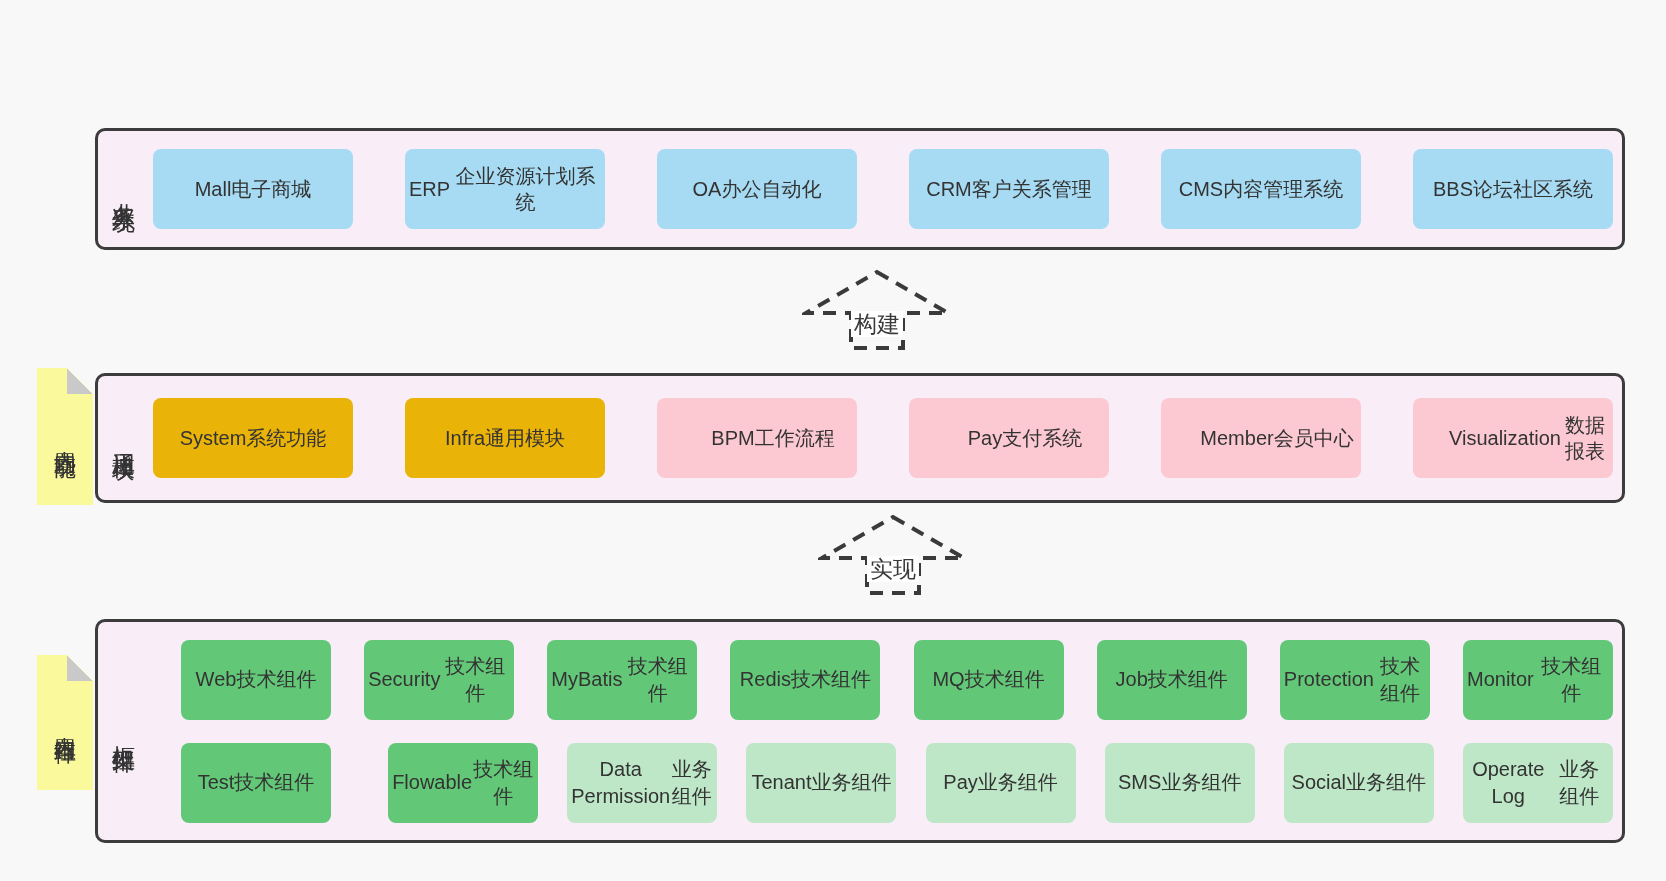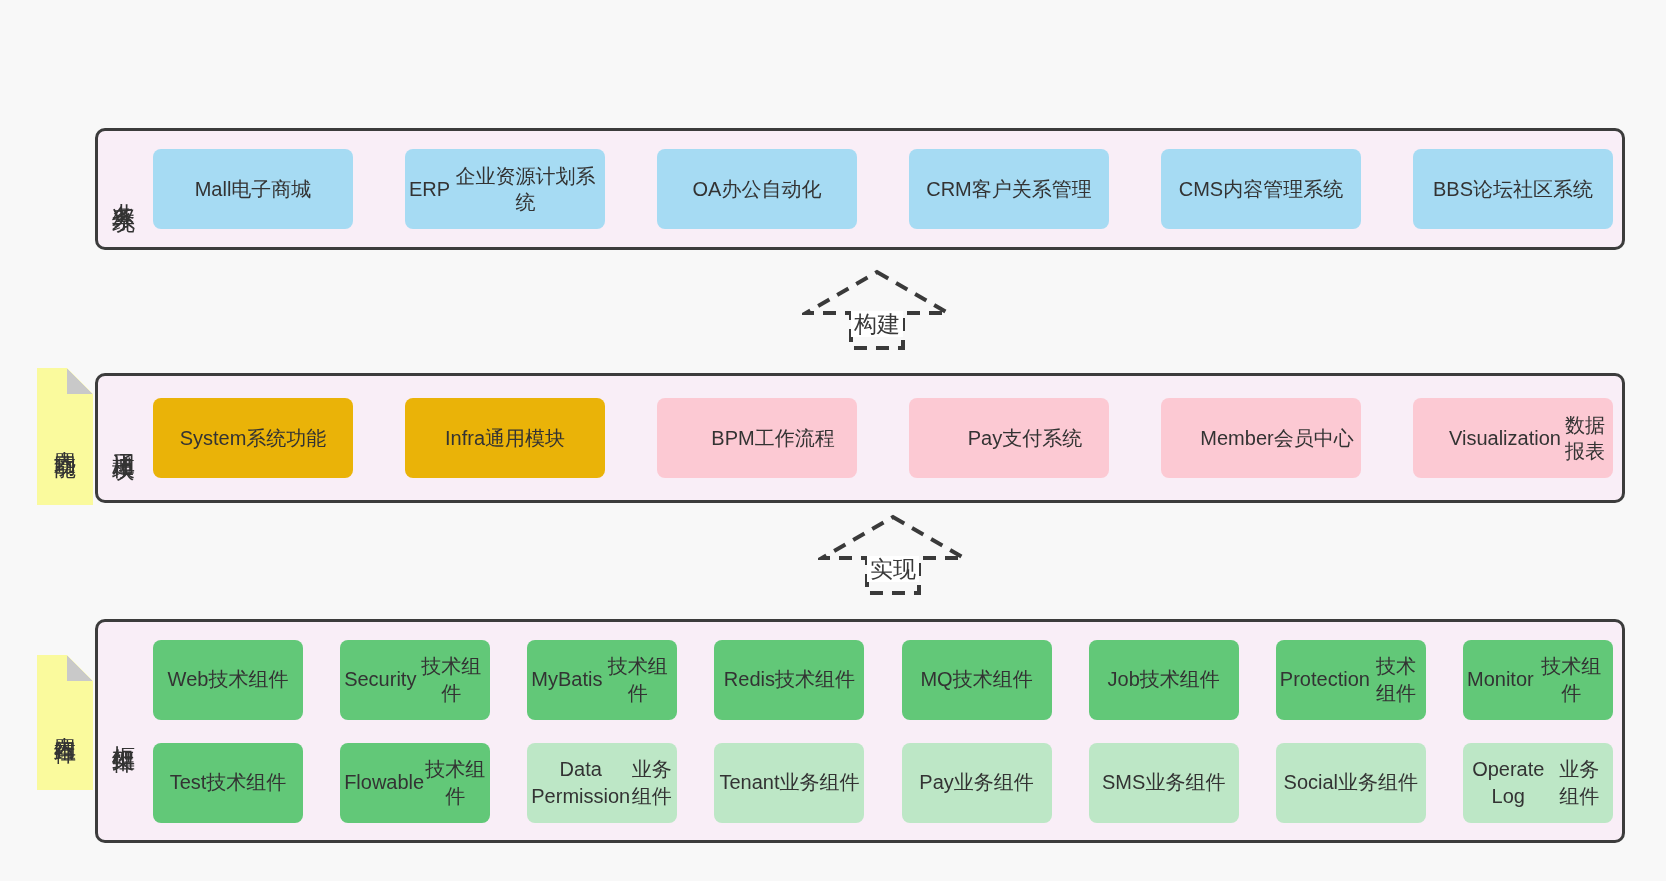--- a/index.html
+++ b/index.html
@@ -38,21 +38,21 @@
     height:80px; border-radius:8px; box-sizing:border-box;
     display:flex; flex-direction:row; justify-content:center; align-items:center;
     text-align:center; font-size:20px; line-height:1.32; color:#333;
     padding:2px 4px;
   }
   .w6 { width:200px; }
   .w8 { width:150px; }
   .blue       { background:#a6dbf3; }
   .red        { background:#eab308; }
   .pink       { background:#fcc9d3;padding-left:36px; }
-  .green      { background:#62c878; }
+  .green      { background:#62c878;margin-left:28px; }
   .lightgreen { background:#bde7c6; }
 
   
   .note {
     position:absolute; left:37px; width:56px;
     background:#fafa9d;
     clip-path:polygon(0 0, calc(100% - 26px) 0, 100% 26px, 100% 100%, 0 100%);
     display:flex; align-items:center; justify-content:center;
   }
   #note-modules    { top:368px; height:137px; }

